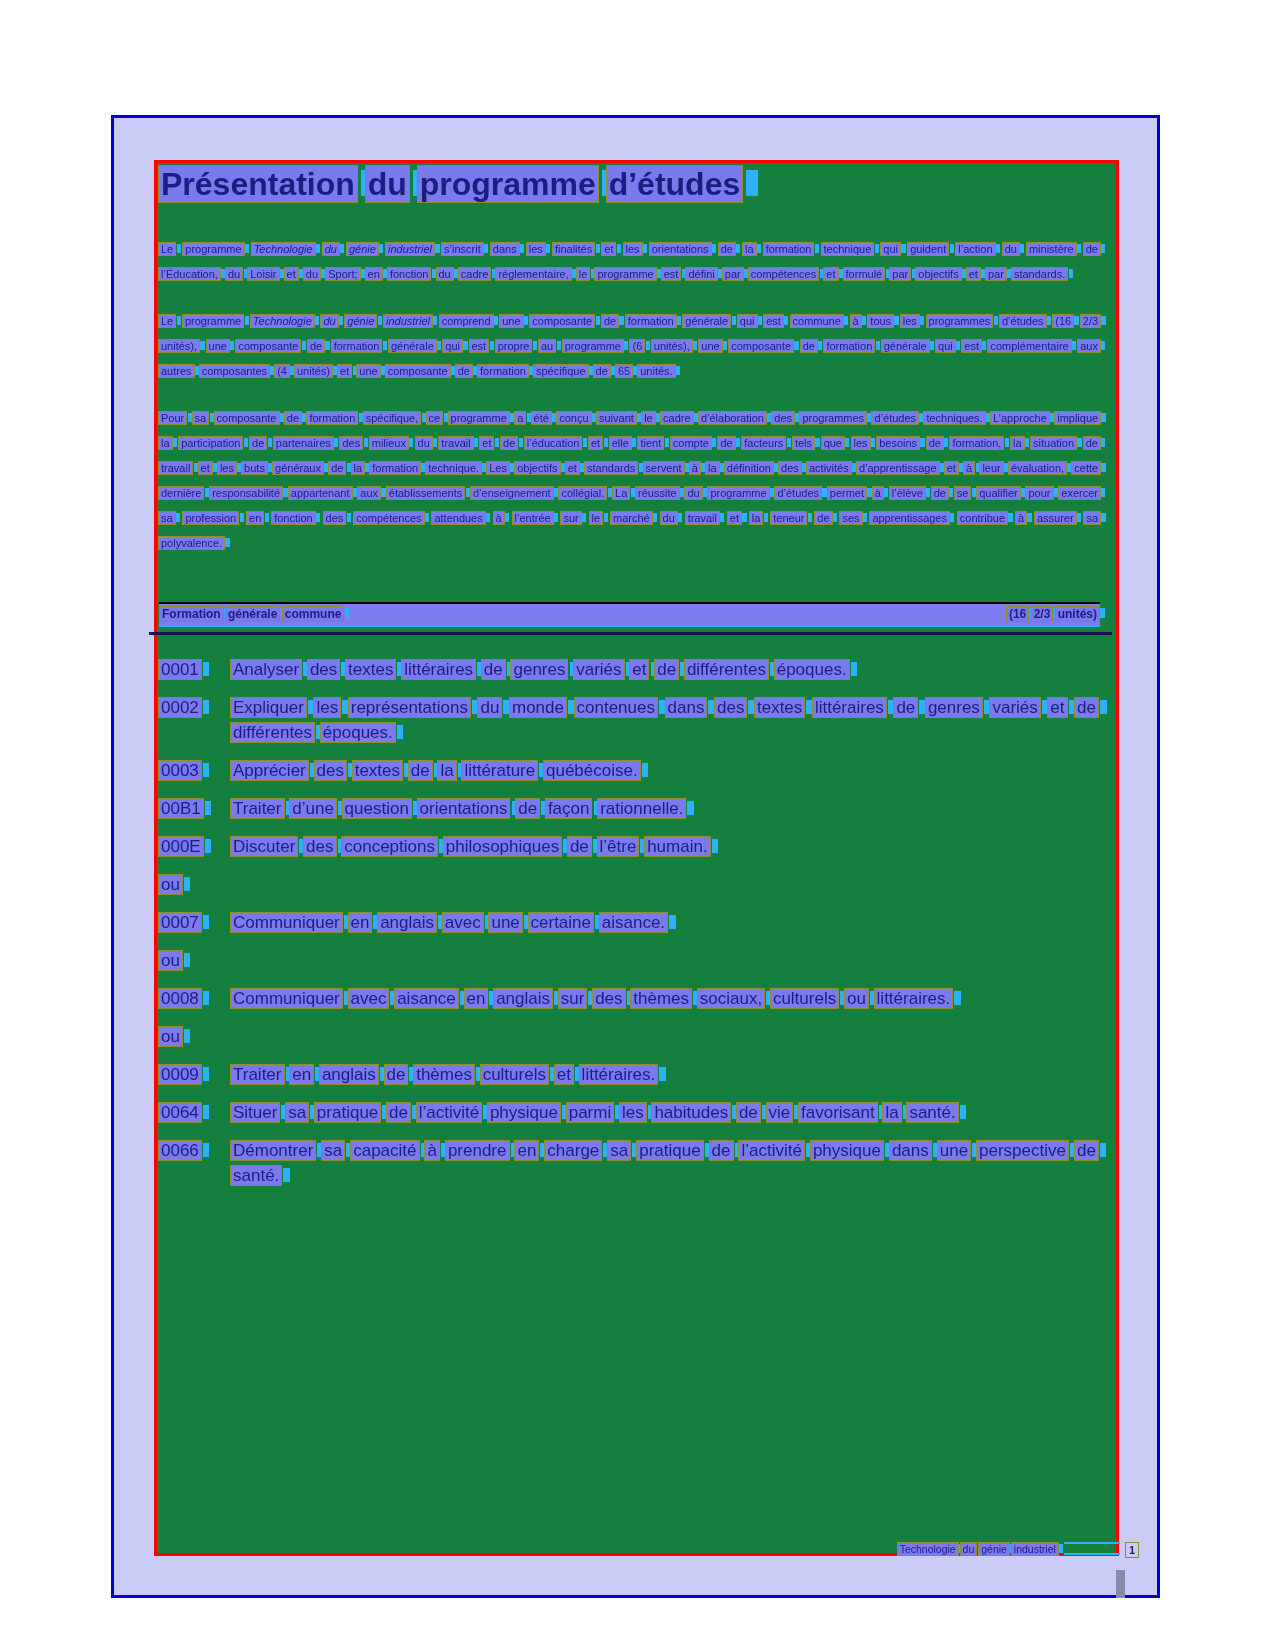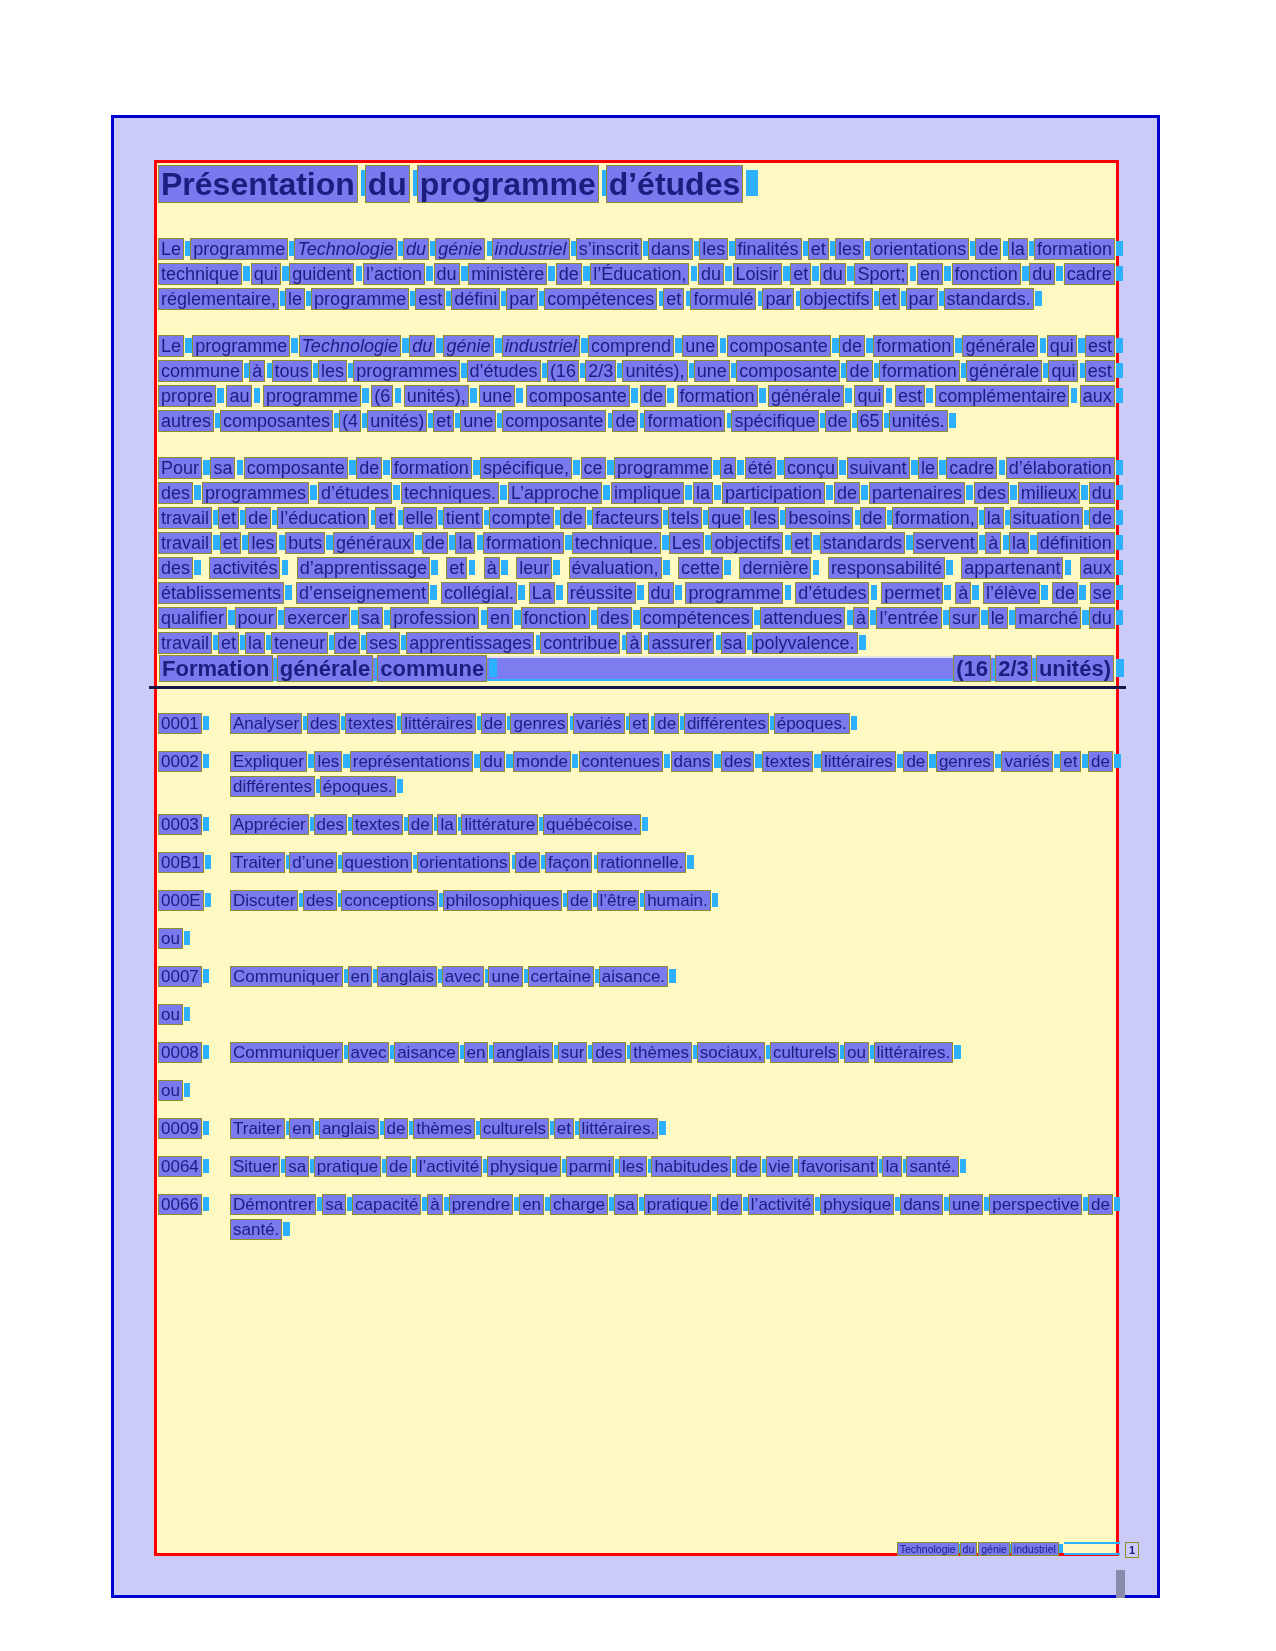--- a/index.html
+++ b/index.html
@@ -1,33 +1,33 @@
 <!DOCTYPE html>
 <html><head>
 <meta charset="utf-8">
 <style>
   html,body{margin:0;padding:0;background:#ffffff;}
   .stage{position:relative;width:1276px;height:1651px;background:#ffffff;overflow:hidden;
          font-family:"Liberation Sans", sans-serif;color:#1d1d80;}
   .page{position:absolute;left:111px;top:115px;width:1049px;height:1483px;
         background:#cbcbf7;border:3px solid #0000cf;box-sizing:border-box;}
   .content{position:absolute;left:40px;top:42px;width:965px;height:1396px;
-           background:#fef9c3;border:3px solid #ff0000;box-sizing:border-box;
-           padding:2px 2px 0 2px;}
+           background:#15803d;border:3px solid #ff0000;box-sizing:border-box;
+           padding:2px 16px 0 2px;}
   .title{font-size:32px;font-weight:bold;line-height:38px;margin:0 0 34px 0;letter-spacing:0;}
-  .para{font-size:18px;line-height:25px;margin:0 0 22px 0;text-align:justify;word-spacing:3px;}
+  .para{font-size:11px;line-height:25px;margin:0 0 22px 0;text-align:justify;word-spacing:3px;}
   .para:last-of-type{margin-bottom:0;}
   
   .w{background:#7a7aef;box-shadow:0 0 0 1px #8e8e2e;padding:0 2px;position:relative;z-index:0;}
   .w.it{font-style:italic;}
   .w::after{content:"";position:absolute;right:-0.5em;top:0.12em;width:0.38em;height:0.82em;
             background:#2db1fe;z-index:-1;}
-  .sechead{display:flex;justify-content:space-between;align-items:center;
-           background:#7d7df0;border-top:2px solid #e5e5e5;border-bottom:2px solid #2db1fe;
-           font-weight:bold;font-size:22px;line-height:21px;padding:0 1px;}
+  .sechead{margin-top:46px;display:flex;justify-content:space-between;align-items:center;
+           background:#7d7df0;border-top:2px solid #000000;border-bottom:2px solid #2db1fe;
+           font-weight:bold;font-size:12px;line-height:21px;padding:0 1px;}
   .rule{height:3px;background:#15154a;margin:5px -12px 0 -10px;}
   .courses{margin-top:22px;}
   .course{display:flex;margin-top:13px;font-size:17px;line-height:25px;}
   .course .code{flex:none;width:72px;}
   .course .ctext{flex:1;text-align:justify;word-spacing:2px;padding-right:2px;}
   .footer{position:absolute;top:1424px;right:18px;display:flex;align-items:flex-start;
           font-size:10.5px;line-height:14px;}
   .cyanstrip{width:56px;height:9px;border-top:2px solid #2db1fe;border-bottom:2px solid #2db1fe;margin:0 5px 0 6px;}
   .pagenum{border:1px solid #8e8e2e;background:#cbcbf7;color:#1d1d80;font-size:11px;
            line-height:14px;padding:0 3px;font-weight:bold;}

